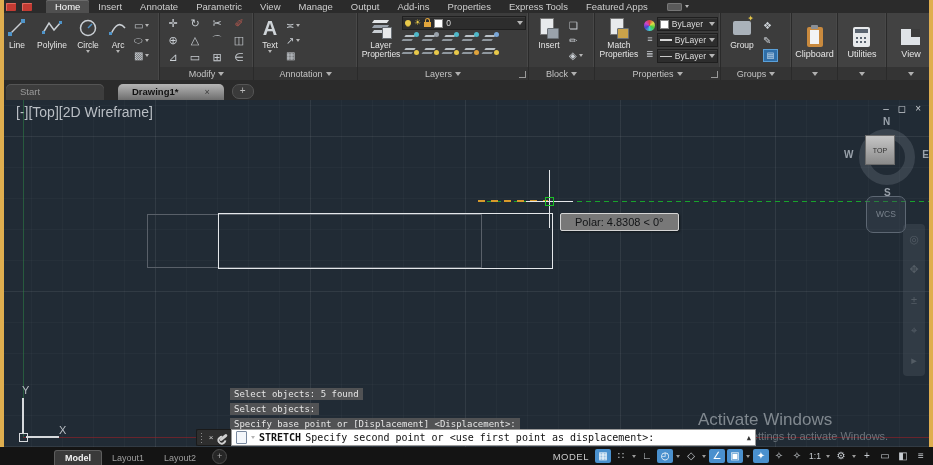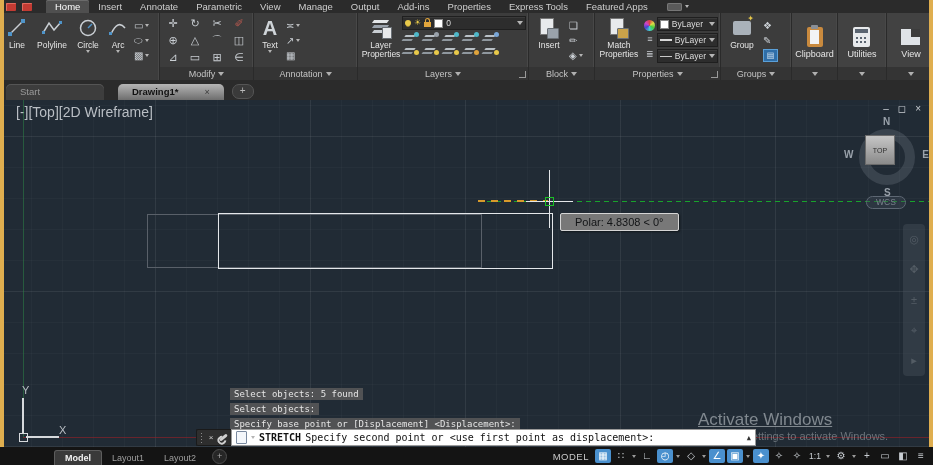--- a/index.html
+++ b/index.html
@@ -139,33 +139,33 @@
 
   .vcube{position:absolute;left:852px;top:22px;width:70px;height:70px;}
   .vring{position:absolute;left:7px;top:7px;width:36px;height:36px;border-radius:50%;
          border:10px solid rgba(130,140,150,.25);}
   .vface{position:absolute;left:13px;top:13px;width:28px;height:28px;border:1px solid #6a6a6a;
          background:linear-gradient(#c6c6c6,#8a8a8a);display:flex;align-items:center;
          justify-content:center;font-size:7px;color:#2e2e2e;}
   .vdir{position:absolute;font-size:10px;font-weight:bold;color:#9aa2ab;}
   .vn{left:31px;top:-6px;}.vs{left:32px;bottom:-6px;}.vw{left:-8px;top:27px;}.ve{right:-7px;top:27px;}
   .wcschip{position:absolute;left:866px;top:96px;border:1px solid #5d6773;border-radius:7px;
-           background:rgba(62,72,84,.4);color:#79828c;font-size:8.5px;padding:0 9px;line-height:11px;}
+           background:rgba(62,72,84,.4);color:#79828c;font-size:8.5px;padding:12px 9px;line-height:11px;}
   .navbar{position:absolute;left:903px;top:124px;width:22px;height:152px;border-radius:4px;
           background:rgba(80,90,100,.35);display:flex;flex-direction:column;align-items:center;
           justify-content:space-around;color:rgba(205,210,215,.22);font-size:11px;}
 
   .ucs{position:absolute;left:0;top:0;}
   .ucs .ybar{position:absolute;left:22px;top:298px;width:2px;height:36px;background:#d6d9dc;}
   .ucs .xbar{position:absolute;left:26px;top:336px;width:33px;height:2px;background:#d6d9dc;}
   .ucs .obox{position:absolute;left:19px;top:333px;width:7px;height:7px;border:1.5px solid #d6d9dc;}
   .ucs .ylab{position:absolute;left:22px;top:284px;color:#b9bec4;font-size:11px;}
   .ucs .xlab{position:absolute;left:59px;top:324px;color:#b9bec4;font-size:11px;}
 
-  .wm1{position:absolute;left:698px;top:310px;font-size:17px;color:rgba(165,172,178,.72);text-decoration:underline;}
+  .wm1{position:absolute;left:698px;top:310px;font-size:17px;color:rgba(165,172,178,.72);}
   .wm2{position:absolute;left:698px;top:330px;font-size:11px;color:rgba(152,159,165,.62);}
 
   
   .cmdhist{position:absolute;left:230px;top:288px;display:flex;flex-direction:column;
            align-items:flex-start;gap:3px;font-family:"DejaVu Sans Mono",monospace;font-size:9px;}
   .chip{background:rgba(92,92,92,.82);color:#e6e6e6;padding:1px 4px;white-space:nowrap;}
   .cmddock{position:absolute;left:196px;top:329px;height:17px;display:flex;}
   .dockl{width:34px;background:#2e2e2e;border:1px solid #1a1a1a;border-right:none;
          display:flex;align-items:center;justify-content:space-around;border-radius:2px 0 0 2px;}
   .grip{width:3px;height:11px;background:radial-gradient(circle 1px,#8a8a8a 98%,transparent) 0 0/3px 3px;}

